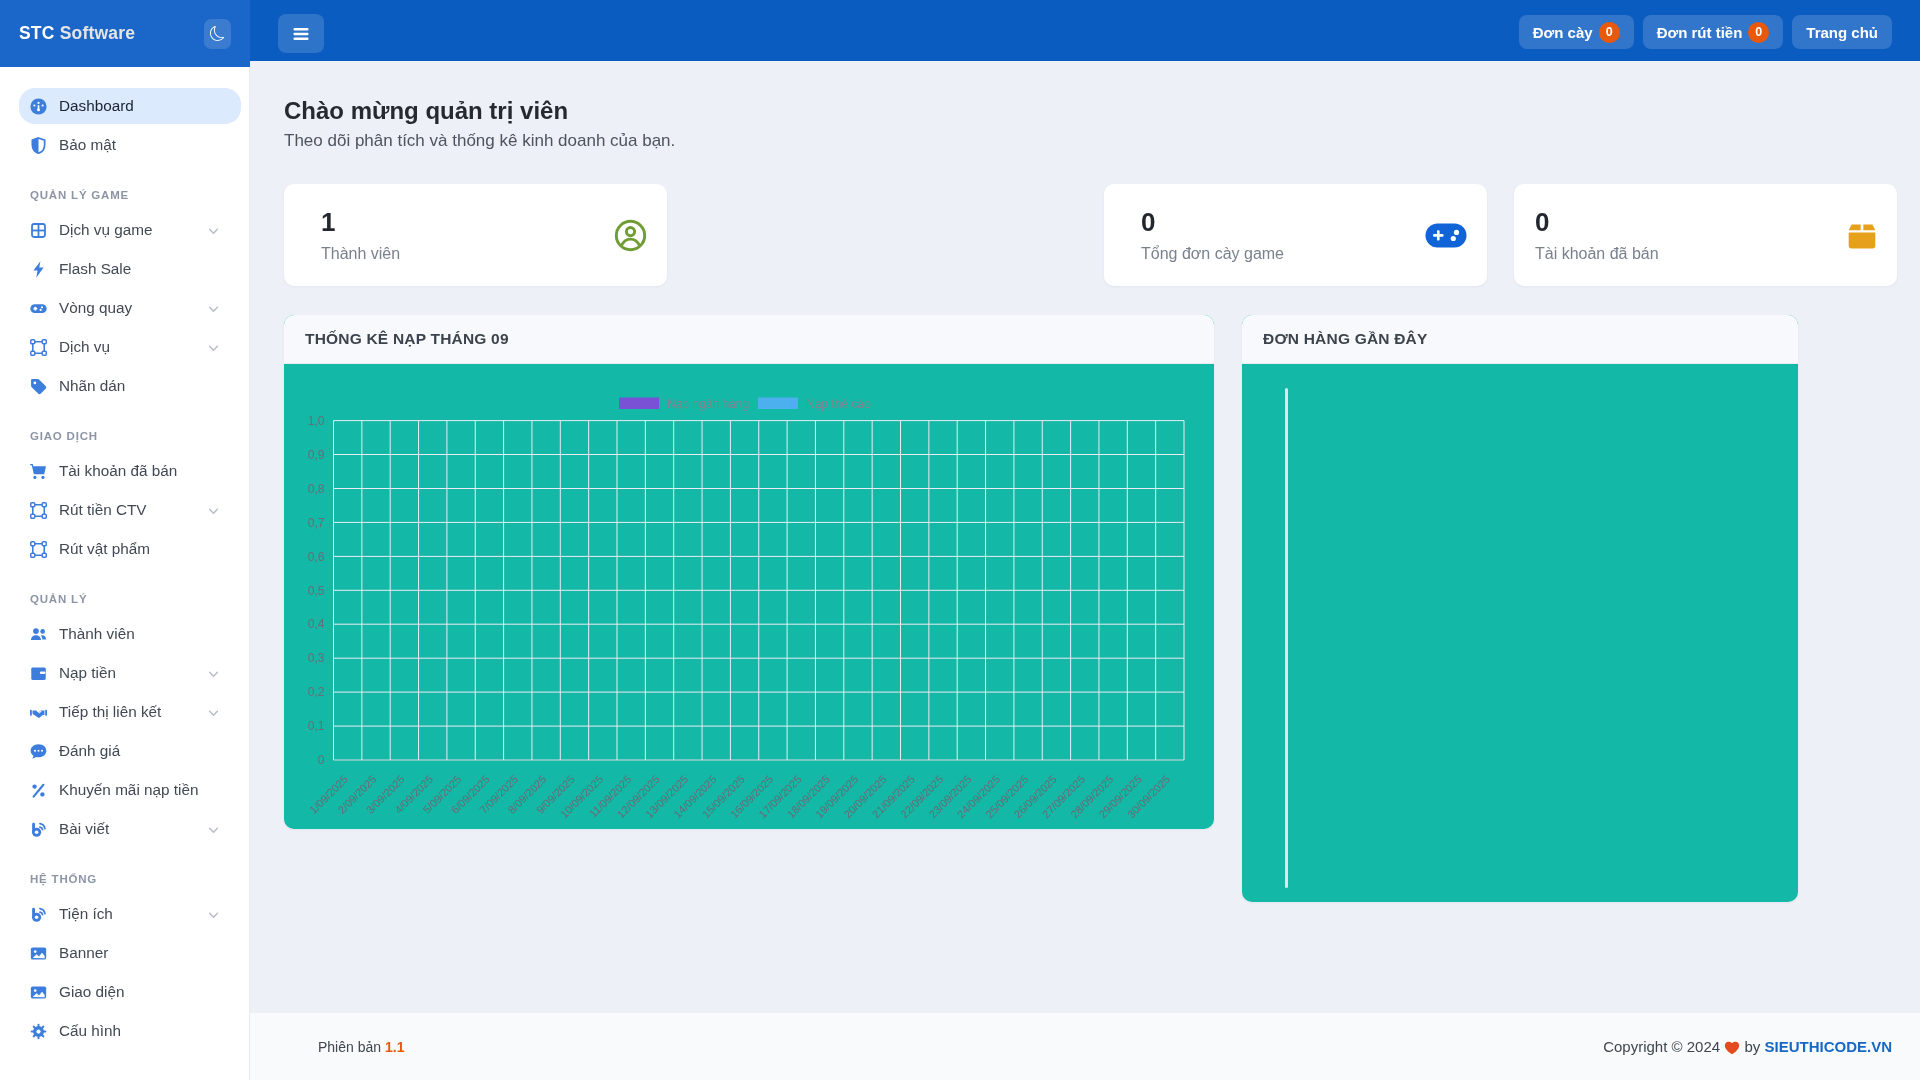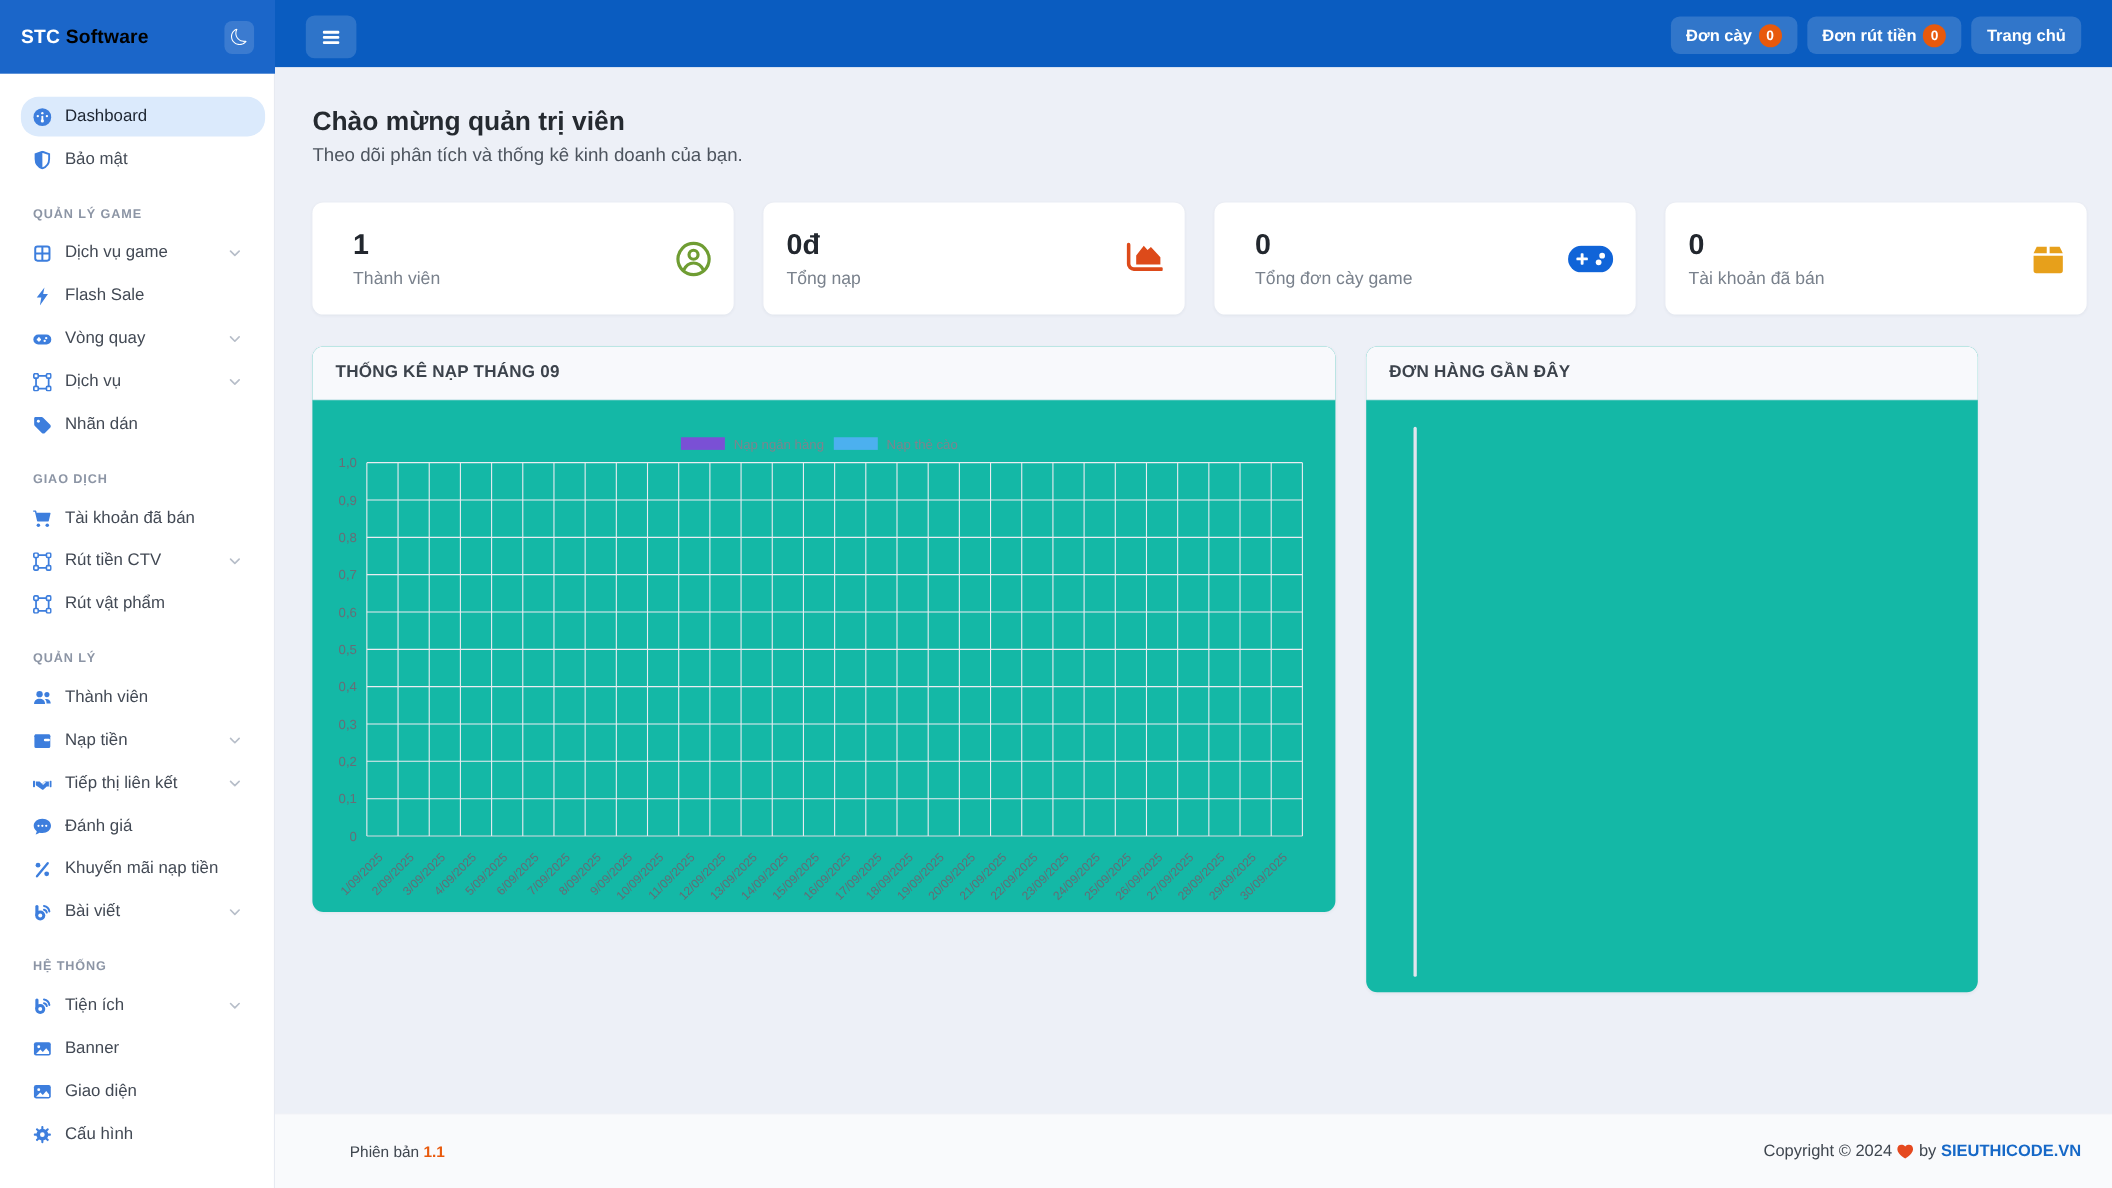--- a/index.html
+++ b/index.html
@@ -4,21 +4,21 @@
 <title>STC Software</title>
 <style>
 * { margin:0; padding:0; box-sizing:border-box; }
 html,body { width:1920px; height:1080px; overflow:hidden; font-family:"Liberation Sans", sans-serif; background:#edf0f7; }
 a { text-decoration:none; }
 
 
 .sidebar { position:absolute; left:0; top:0; width:250px; height:1080px; background:#ffffff; border-right:1px solid #e7eaf1; z-index:5; }
 .sb-head { position:absolute; left:0; top:0; width:250px; height:67px; background:#1b66c9; display:flex; align-items:center; justify-content:space-between; padding:0 19px; }
 .brand { font-size:17.5px; font-weight:bold; color:#ffffff; letter-spacing:.2px; }
-.brand span { color:#000000; }
+.brand span { color:#e5e5e5; }
 .moon-btn { width:27px; height:30px; background:rgba(255,255,255,.14); border-radius:7px; display:flex; align-items:center; justify-content:center; }
 .menu { position:absolute; top:67px; left:0; width:250px; padding:21px 9px 10px 19px; }
 .m-item { display:flex; align-items:center; height:36px; margin-bottom:3px; border-radius:16px; padding:0 10px 0 11px; color:#424954; font-size:15.3px; font-weight:500; position:relative; }
 .m-item.active { background:#dbeafc; color:#1c2430; }
 .m-item .ic { width:17px; height:17px; margin-right:12px; flex:0 0 17px; display:flex; align-items:center; justify-content:center; }
 .m-item .chev { position:absolute; right:21px; top:12px; }
 .m-label { margin:26px 0 7px; height:16px; padding-left:11px; font-size:11.5px; font-weight:bold; color:#8c95a5; letter-spacing:.8px; }
 
 
 .topbar { position:absolute; left:250px; top:0; width:1670px; height:61px; background:#0a5cc0; display:flex; align-items:center; }
@@ -269,30 +269,20 @@
   <p class="subtitle">Theo dõi phân tích và thống kê kinh doanh của bạn.</p>
 
   <div class="stat-card p37" style="left:28px">
     <div class="stat-num">1</div>
     <div class="stat-lbl">Thành viên</div>
     <div class="stat-ic">
         <svg width="33" height="33" viewBox="0 0 33 33">
           <circle cx="16.5" cy="16.5" r="14.2" fill="none" stroke="#6f9d33" stroke-width="2.9"></circle>
           <circle cx="16.5" cy="12.6" r="4.1" fill="none" stroke="#6f9d33" stroke-width="2.9"></circle>
           <path d="M7.6 26.4c2.1-4.4 5.2-6.3 8.9-6.3s6.8 1.9 8.9 6.3" fill="none" stroke="#6f9d33" stroke-width="2.9"></path>
-        </svg>
-      </div>
-  </div>
-  <div class="stat-card p21" style="left:438px">
-    <div class="stat-num">0đ</div>
-    <div class="stat-lbl">Tổng nạp</div>
-    <div class="stat-ic">
-        <svg width="33" height="33" viewBox="0 0 33 33">
-          <path d="M2 3.4 V20.8 a4.8 4.8 0 0 0 4.8 4.8 H32" fill="none" stroke="#dd4a1a" stroke-width="3.3" stroke-linecap="round"></path>
-          <path d="M8.9 21.5 V13.3 L15.8 4.3 19.2 8.2 22.3 5.6 30.9 14.8 V21.5 Z" fill="#dd4a1a"></path>
         </svg>
       </div>
   </div>
   <div class="stat-card p37" style="left:848px">
     <div class="stat-num">0</div>
     <div class="stat-lbl">Tổng đơn cày game</div>
     <div class="stat-ic">
         <svg width="42" height="25" viewBox="0 0 42 25">
           <rect x="0.5" y="0.5" width="41" height="24" rx="12" fill="#1064d8"></rect>
           <rect x="12" y="7.2" width="2.6" height="10.4" rx="0.8" fill="#fff"></rect>

